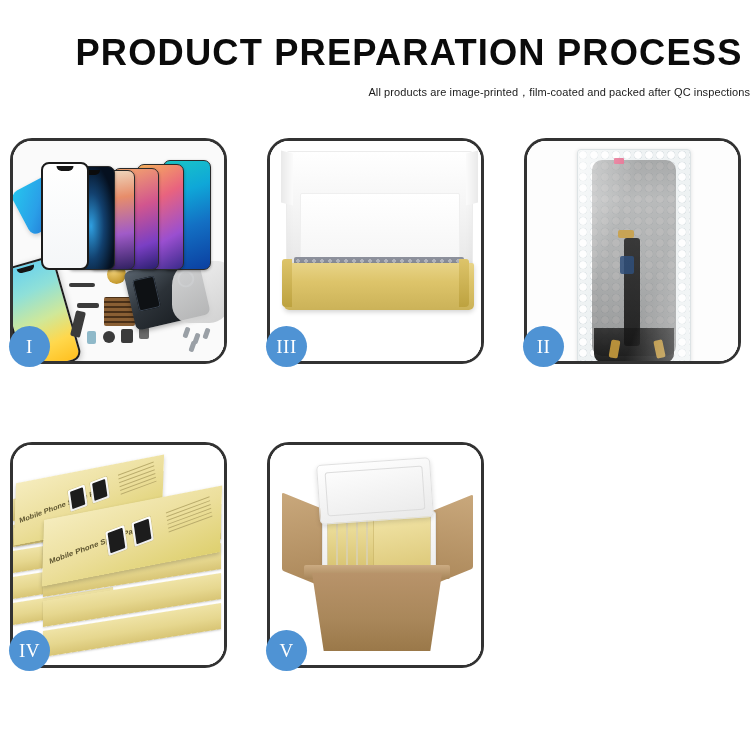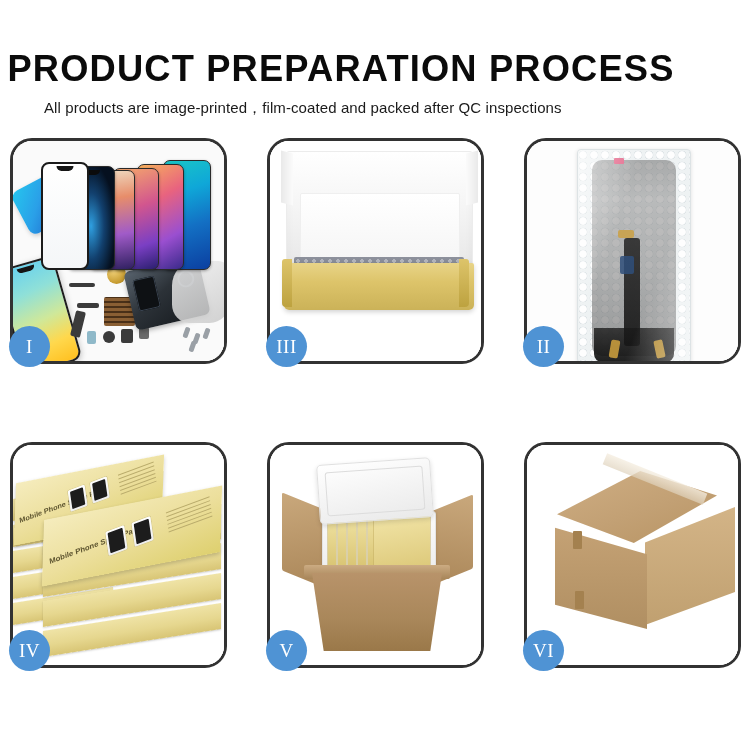--- a/index.html
+++ b/index.html
@@ -11,41 +11,41 @@
     width: 750px;
     height: 750px;
     font-family: "Liberation Sans", sans-serif;
     overflow: hidden;
     position: relative;
   }
 
   
   .header {
     position: absolute;
-    top: 16px; left: 0;
+    top: 0; left: 0;
     width: 750px;
     height: 130px;
-    text-align: left;
+    text-align: right;
   }
   .title {
     margin: 0;
     padding-top: 32px;
     font-family: "Liberation Sans", sans-serif;
     font-size: 37px;
     font-weight: bold;
     letter-spacing: 1.2px;
     color: #0b0b0b;
     line-height: 42px;
     transform: scaleX(0.98);
   }
   .subtitle {
     margin: 0;
     padding-top: 9px;
     font-family: "Liberation Sans", sans-serif;
-    font-size: 15px;
+    font-size: 11px;
     font-weight: normal;
     color: #1a1a1a;
     letter-spacing: 0.1px;
     line-height: 18px;
     padding-left: 44px;
   }
 
   
   .grid {
     position: absolute;
@@ -516,26 +516,14 @@
         <i></i>
       </div>
       <div class="yellow-block"></div>
       <div class="foam-lid"></div>
       <div class="carton-rim"></div>
       <div class="carton-body"></div>
     </div>
     <div class="badge">V</div>
   </div>
 
-  <div class="panel">
-    <div class="panel-inner">
-      <div class="p6-bg"></div>
-      <div class="big-side"></div>
-      <div class="big-front"></div>
-      <div class="big-top"></div>
-      <div class="tape"></div>
-      <div class="tape2"></div>
-      <div class="tape3"></div>
-    </div>
-    <div class="badge">VI</div>
-  </div>
 
 </div>
 
 </body></html>

